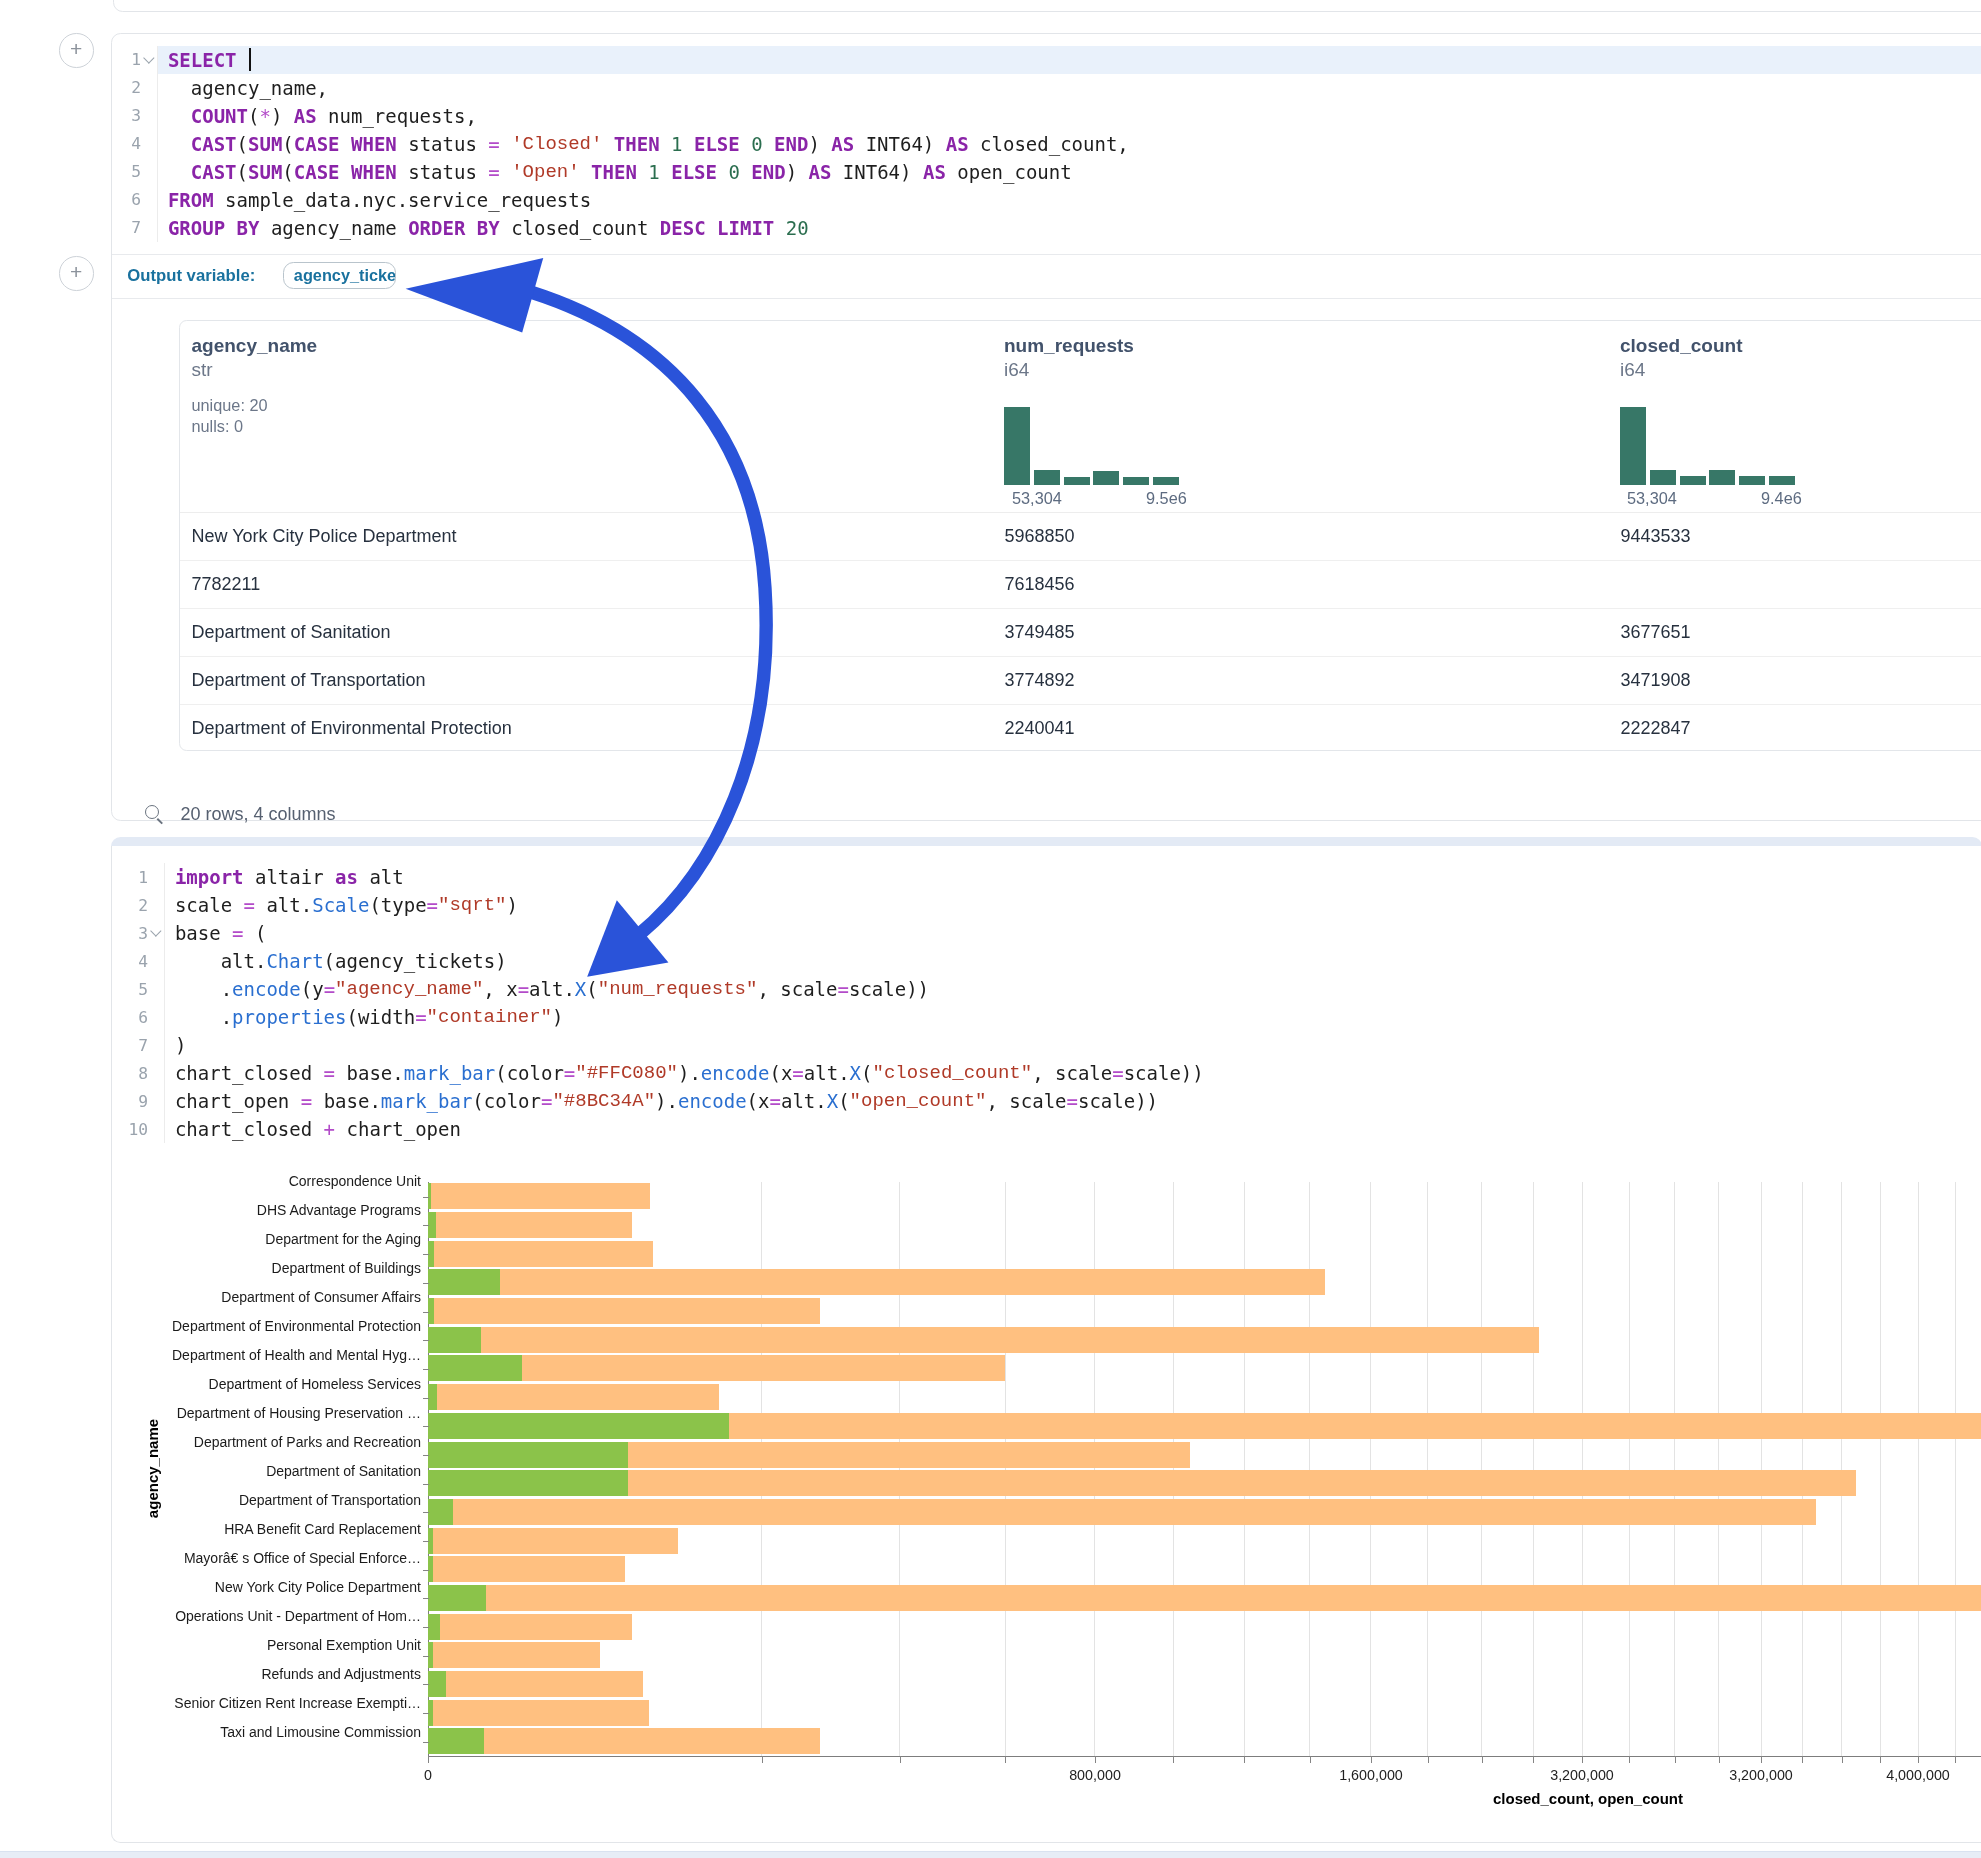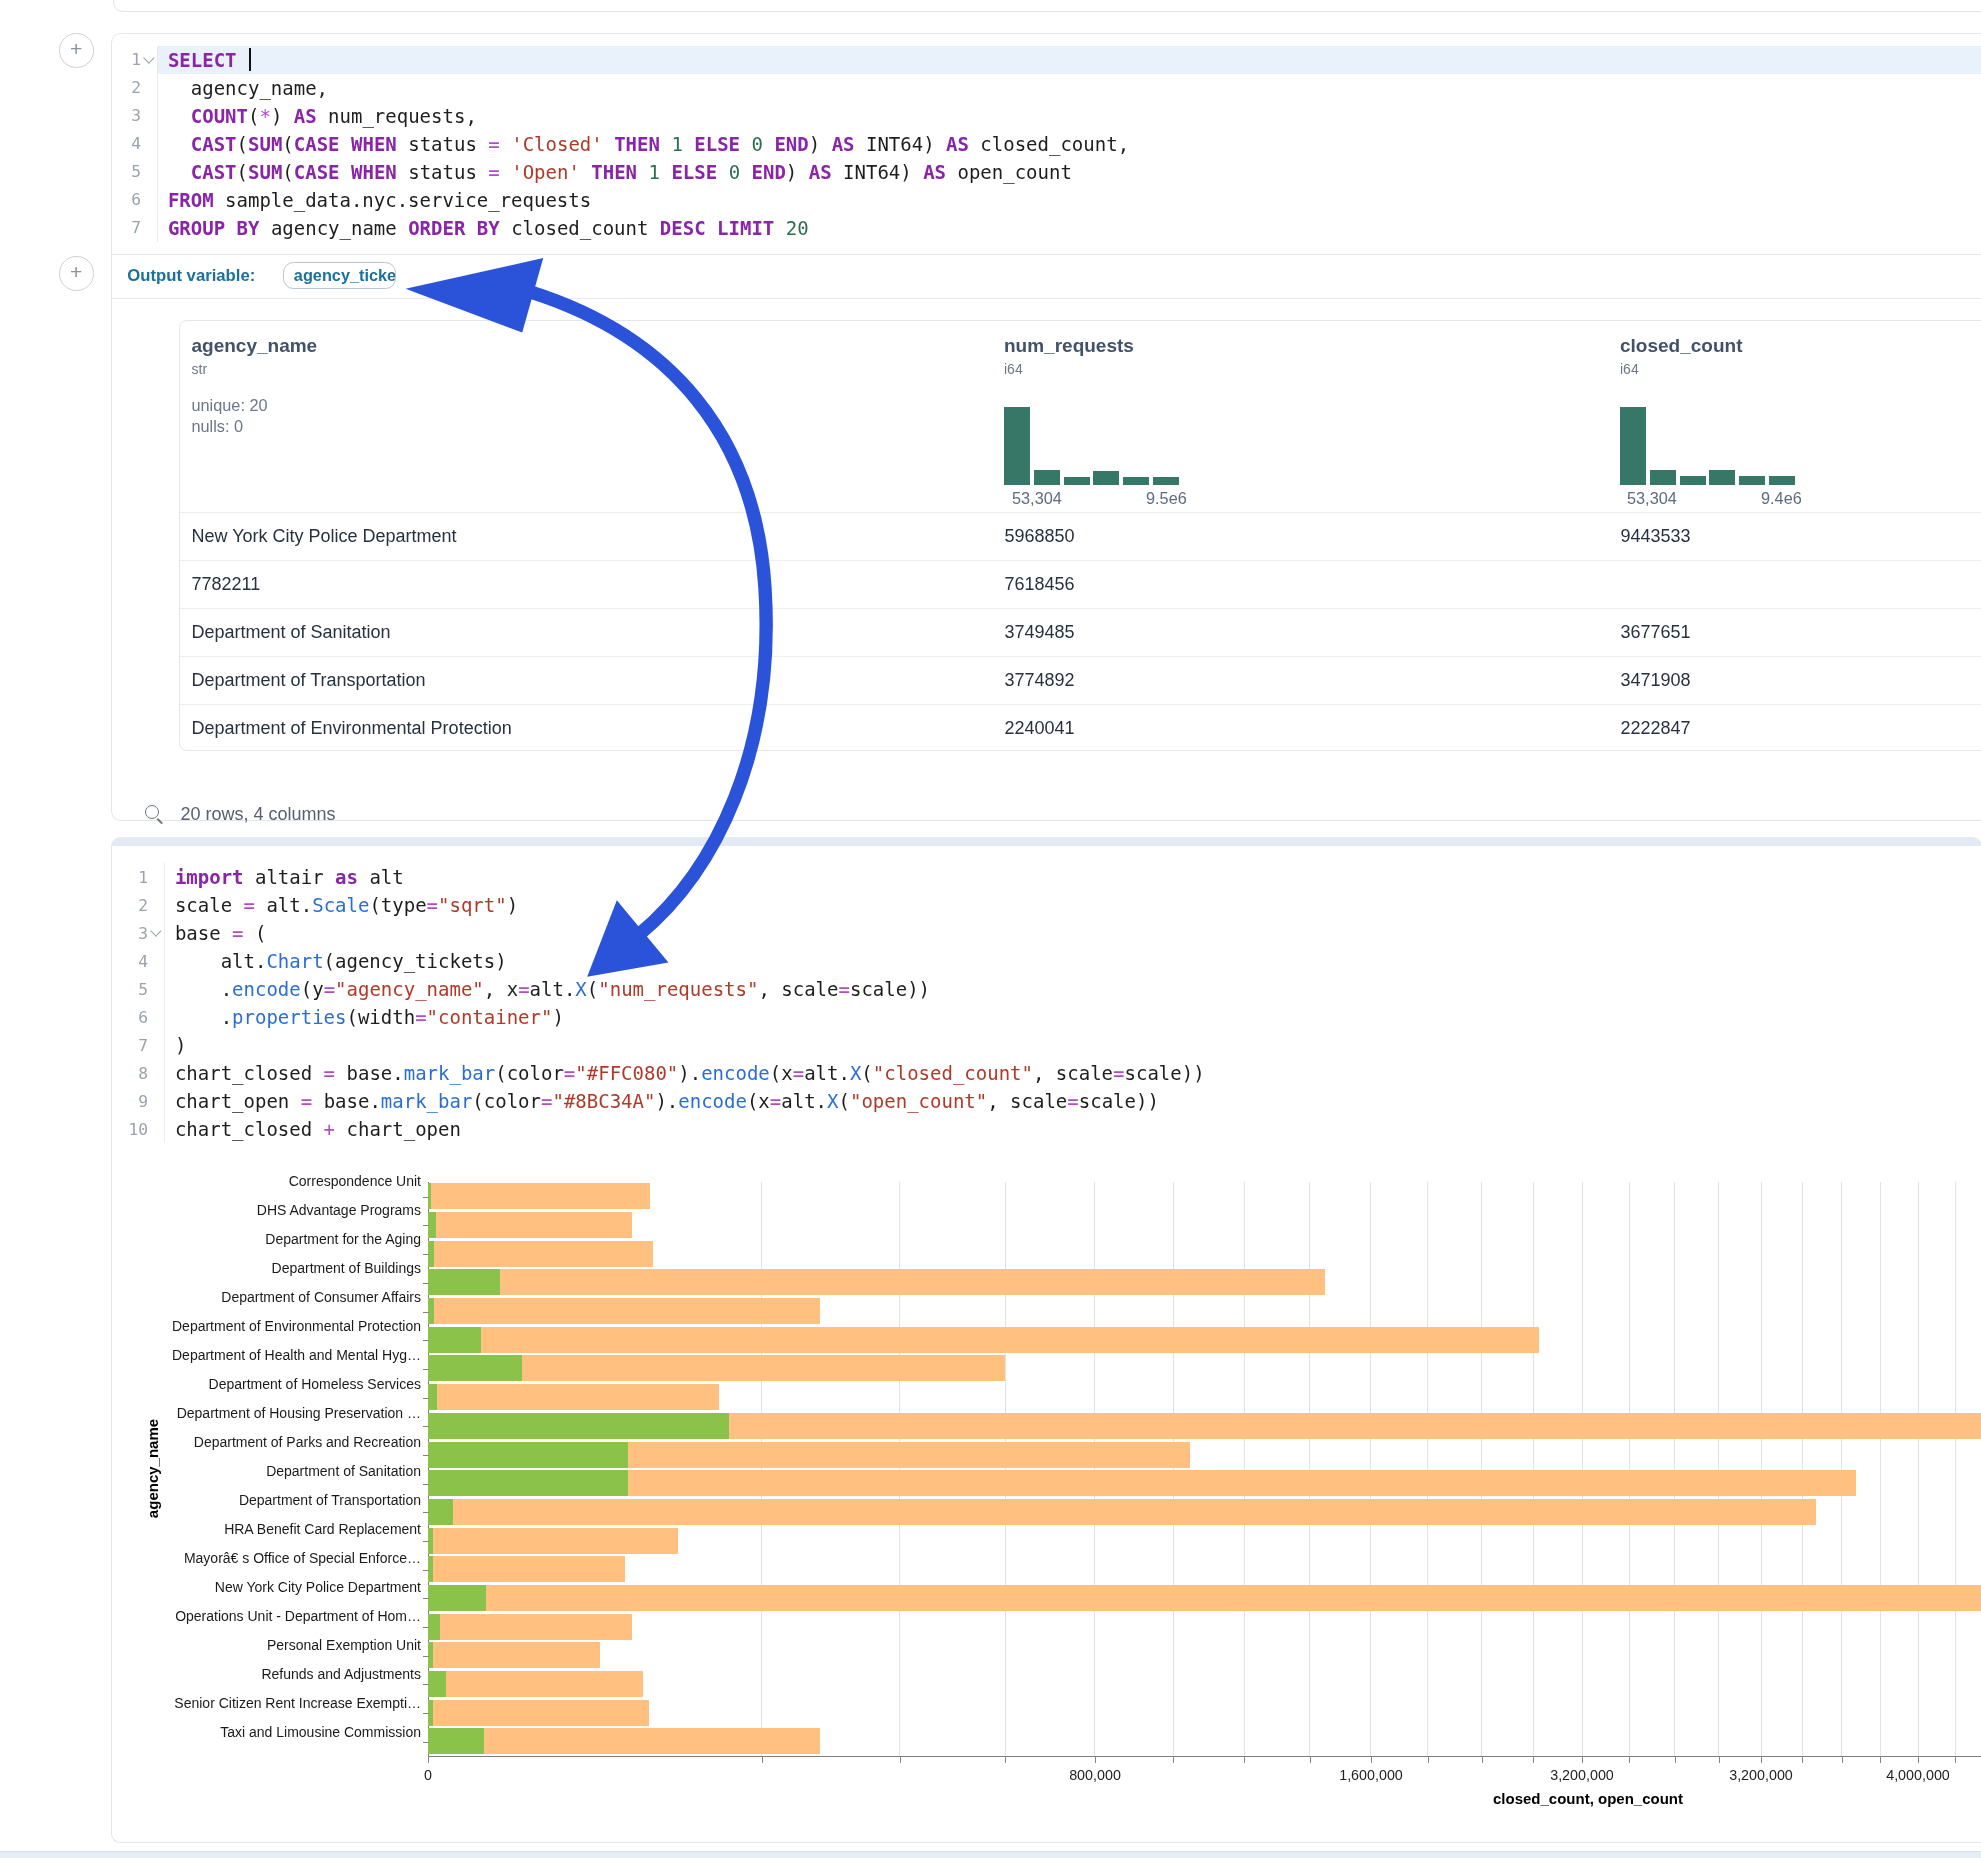--- a/index.html
+++ b/index.html
@@ -23,39 +23,39 @@
   .code-line{display:flex;align-items:center;height:28px;white-space:pre;}
   .gutter{width:29px;text-align:right;color:#9aa3ad;font-size:16.3px;flex:none;}
   .py .gutter{width:36px;}
   .fold-slot{width:16.3px;flex:none;display:flex;justify-content:center;}
   .chev{width:6.7px;height:6.7px;border-right:1.5px solid #9aa3ad;border-bottom:1.5px solid #9aa3ad;
         transform:rotate(45deg);margin-top:-3.8px;}
   .line-body{flex:1;border-left:1px solid #ececec;padding-left:9.6px;height:100%;display:flex;align-items:center;}
   .code-line.active .line-body{background:#e9f1fb;}
   .tk-k{color:var(--c-keyword,#8a24a8);font-weight:bold;}
   .tk-f{color:var(--c-function,#2a6fd0);}
-  .tk-s{color:var(--c-string,#b03a28);}
+  .tk-s{color:var(--c-string,#b03a28);font-family:Liberation Mono, monospace;}
   .tk-n{color:var(--c-number,#2b6e4f);}
   .tk-o{color:var(--c-operator,#b34bc9);}
   .tk-p{color:#1e1e1e;}
   .caret{display:inline-block;width:1.9px;height:23px;background:#111;margin-left:1px;}
 
   .divider{position:absolute;left:0;width:100%;height:1px;background:#e8eaed;}
 
   
   #output-row{position:absolute;left:0;top:220px;height:44px;display:flex;align-items:center;padding-left:15.3px;gap:28px;}
   #output-label{color:var(--c-output_label,#19719e);font-weight:bold;font-size:16.7px;}
   #output-pill{border:1.4px solid #b9c4cc;border-radius:10.5px;padding:2.9px 9.6px;width:92px;overflow:hidden;
                color:var(--c-output_label,#19719e);font-weight:bold;font-size:16.3px;white-space:nowrap;background:#fff;}
 
   
   #table-card{position:absolute;left:67px;top:286px;width:1921px;height:429px;border:1px solid #e3e6ea;border-radius:7.6px;background:#fff;overflow:hidden;}
   .th-block{position:absolute;top:13.4px;}
   .th-name{font-size:19px;font-weight:bold;color:#42526b;line-height:23px;}
-  .th-type{font-size:14px;color:#6c7789;line-height:21px;margin-top:1.9px;}
+  .th-type{font-size:19px;color:#6c7789;line-height:21px;margin-top:1.9px;}
   .th-stats{font-size:16.3px;color:#6c7789;line-height:21px;margin-top:15.3px;}
   .hist{position:absolute;top:86px;width:177px;height:78px;display:flex;align-items:flex-end;gap:3.8px;}
   .hist .hbar{width:26px;background:var(--c-histogram,#377767);}
   .hist-labels{position:absolute;top:168px;width:249px;font-size:16.3px;color:#5d6b80;}
   .hist-max{position:absolute;left:134px;top:0;}
   #table-rows{position:absolute;left:0;top:191px;width:100%;border-top:1px solid #ededed;}
   .t-row{display:grid;grid-template-columns:813px 616px 1fr;height:47px;align-items:center;
          padding-left:11.5px;border-bottom:1px solid #efefef;font-size:18px;color:#27313f;}
   #table-footer{position:absolute;left:32.5px;top:762px;height:38px;display:flex;align-items:center;gap:17px;}
   .search-icon{position:relative;width:19px;height:19px;}

